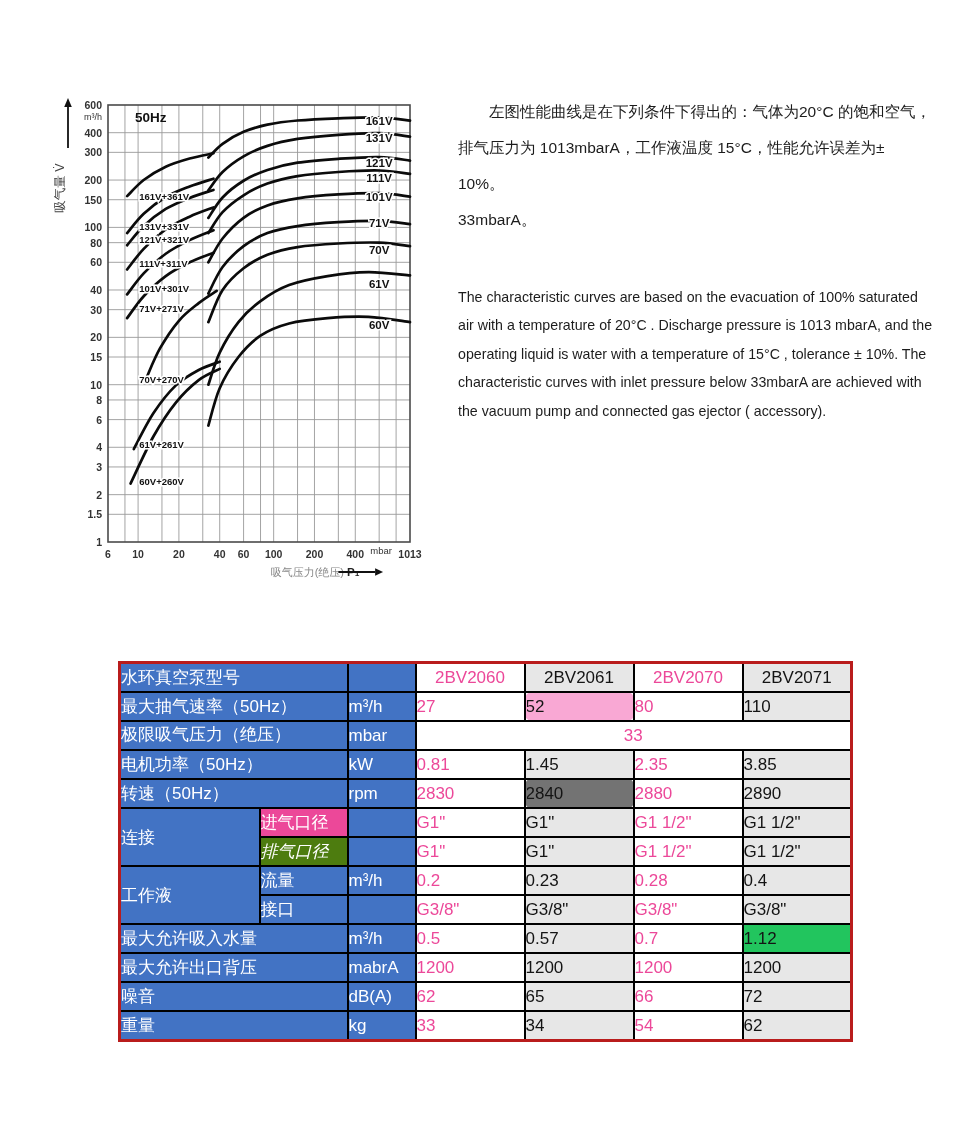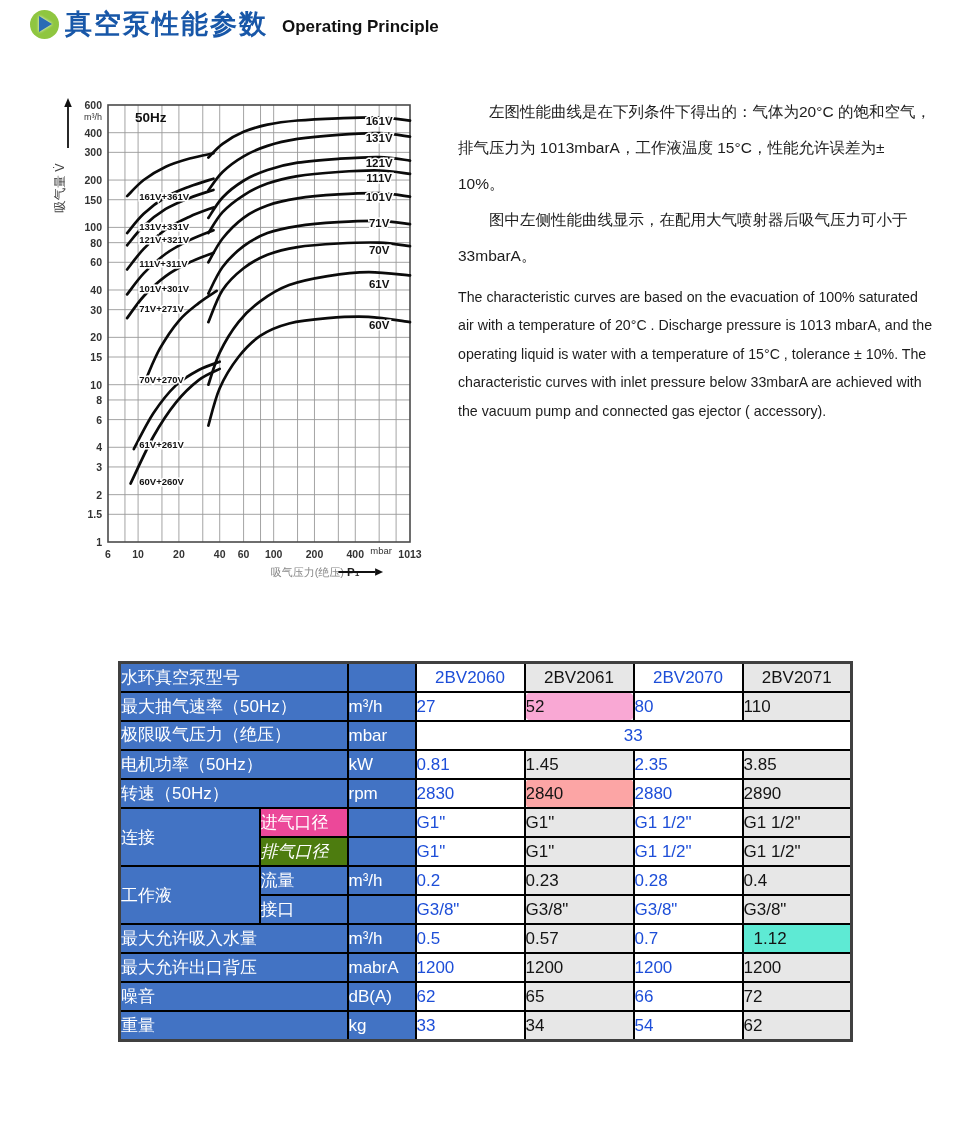--- a/index.html
+++ b/index.html
@@ -20,40 +20,33 @@
 
   
   #zh{position:absolute;left:458px;top:94px;width:474px;font-size:15.5px;line-height:36px;color:#1c1c1c;}
   #zh p{margin:0;text-indent:2em;}
   #zh p.noindent{text-indent:0;}
   #en{position:absolute;left:458px;top:283px;width:478px;font-size:14.2px;line-height:28.4px;color:#1c1c1c;}
   #en p{margin:0;}
 
   
   #tblwrap{position:absolute;left:118px;top:661px;}
-  table.spec{border-collapse:collapse;table-layout:fixed;width:732px;border:3px solid #404040;}
+  table.spec{border-collapse:collapse;table-layout:fixed;width:732px;border:3px solid #b91c1c;}
   table.spec td{border:2px solid #000;height:27px;font-size:17px;line-height:27px;
     white-space:nowrap;overflow:hidden;padding:0;}
   td.blue{color:#fff;padding-left:6px;}
-  td.white{background:#fff;color:#1d4ed8;padding-left:6px;}
+  td.white{background:#fff;color:#ec4899;padding-left:6px;}
   td.grey{color:#141414;padding-left:6px;}
   td.center{text-align:center;padding-left:0 !important;}
 </style>
 </head>
 <body>
 
 <div id="page">
 
-  <div id="hdr">
-    <span class="icon" style="background: rgb(143, 198, 64);">
-        <span class="tri" style="border-left-color: rgb(42, 108, 181);"></span>
-      </span>
-    <span class="tzh" style="color: rgb(24, 87, 168);">真空泵性能参数</span>
-    <span class="ten">Operating Principle</span>
-  </div>
 
   <div id="fig">
     <svg id="chart" width="400" height="505" viewBox="0 0 400 505">
         <line x1="74.93926222310193" y1="15" x2="74.93926222310193" y2="452" stroke="#9a9a9a" stroke-width="0.9"></line>
         <line x1="88.0783747749943" y1="15" x2="88.0783747749943" y2="452" stroke="#9a9a9a" stroke-width="0.9"></line>
         <line x1="111.95292396058454" y1="15" x2="111.95292396058454" y2="452" stroke="#9a9a9a" stroke-width="0.9"></line>
         <line x1="128.89218618368648" y1="15" x2="128.89218618368648" y2="452" stroke="#9a9a9a" stroke-width="0.9"></line>
         <line x1="152.7667353692767" y1="15" x2="152.7667353692767" y2="452" stroke="#9a9a9a" stroke-width="0.9"></line>
         <line x1="169.70599759237865" y1="15" x2="169.70599759237865" y2="452" stroke="#9a9a9a" stroke-width="0.9"></line>
         <line x1="193.58054677796886" y1="15" x2="193.58054677796886" y2="452" stroke="#9a9a9a" stroke-width="0.9"></line>
@@ -156,21 +149,20 @@
         <line x1="288.34728214724555" y1="482" x2="325.0986633471935" y2="482" stroke="#111" stroke-width="1.8"></line>
         <polygon points="333.0986633471935,482 325.0986633471935,478.2 325.0986633471935,485.8" fill="#111"></polygon>
         <line x1="18" y1="58" x2="18" y2="16" stroke="#111" stroke-width="1.8"></line>
         <polygon points="18,8 14.2,17 21.8,17" fill="#111"></polygon>
         <text transform="translate(14 98) rotate(-90)" text-anchor="middle" font-size="12.5" fill="#444">吸气量 V̇</text>
       </svg>
   </div>
 
   <div id="zh">
     <p>左图性能曲线是在下列条件下得出的：气体为20°C 的饱和空气，排气压力为 1013mbarA，工作液温度 15°C，性能允许误差为± 10%。</p>
-    <p>图中左侧性能曲线显示，在配用大气喷射器后吸气压力可小于</p>
     <p class="noindent">33mbarA。</p>
   </div>
 
   <div id="en">
     <p>The characteristic curves are based on the evacuation of 100% saturated air with a temperature of 20°C . Discharge pressure is 1013 mbarA, and the operating liquid is water with a temperature of 15°C , tolerance ± 10%. The characteristic curves with inlet pressure below 33mbarA are achieved with the vacuum pump and connected gas ejector ( accessory).</p>
   </div>
 
   <div id="tblwrap">
     <table class="spec">
       <colgroup>
@@ -209,21 +201,21 @@
             <td class="blue" style="background: rgb(66, 115, 196);">kW</td>
             <td class="white">0.81</td>
             <td class="grey" style="background: rgb(231, 231, 231);">1.45</td>
             <td class="white">2.35</td>
             <td class="grey" style="background: rgb(231, 231, 231);">3.85</td>
           </tr>
           <tr>
             <td class="blue" colspan="2" style="background: rgb(66, 115, 196);">转速（50Hz）</td>
             <td class="blue" style="background: rgb(66, 115, 196);">rpm</td>
             <td class="white">2830</td>
-            <td class="grey" style="background: #fca5a5; border-radius: 6px;">2840</td>
+            <td class="grey" style="background: #737373; border-radius: 6px;">2840</td>
             <td class="white">2880</td>
             <td class="grey" style="background: rgb(231, 231, 231);">2890</td>
           </tr>
           <tr>
             <td class="blue" rowspan="2" style="background: rgb(66, 115, 196);">连接</td>
             <td class="blue" style="background: #ec4899;">进气口径</td>
             <td class="blue" style="background: rgb(66, 115, 196);"></td>
             <td class="white">G1"</td>
             <td class="grey" style="background: rgb(231, 231, 231);">G1"</td>
             <td class="white">G1 1/2"</td>
@@ -253,21 +245,21 @@
             <td class="grey" style="background: rgb(231, 231, 231);">G3/8"</td>
             <td class="white">G3/8"</td>
             <td class="grey" style="background: rgb(231, 231, 231);">G3/8"</td>
           </tr>
           <tr>
             <td class="blue" colspan="2" style="background: rgb(66, 115, 196);">最大允许吸入水量</td>
             <td class="blue" style="background: rgb(66, 115, 196);">m³/h</td>
             <td class="white">0.5</td>
             <td class="grey" style="background: rgb(231, 231, 231);">0.57</td>
             <td class="white">0.7</td>
-            <td class="grey" style="background: #5eead4; padding-left: 10px;">1.12</td>
+            <td class="grey" style="background: #22c55e;">1.12</td>
           </tr>
           <tr>
             <td class="blue" colspan="2" style="background: rgb(66, 115, 196);">最大允许出口背压</td>
             <td class="blue" style="background: rgb(66, 115, 196);">mabrA</td>
             <td class="white">1200</td>
             <td class="grey" style="background: rgb(231, 231, 231);">1200</td>
             <td class="white">1200</td>
             <td class="grey" style="background: rgb(231, 231, 231);">1200</td>
           </tr>
           <tr>

